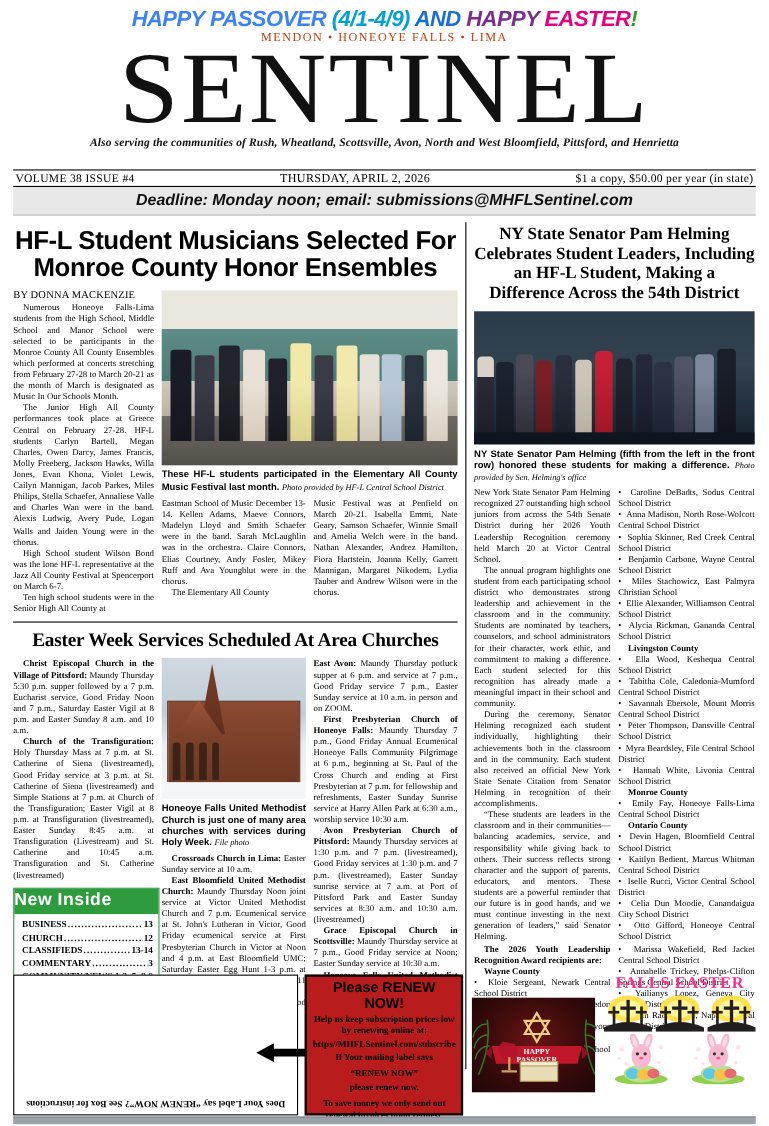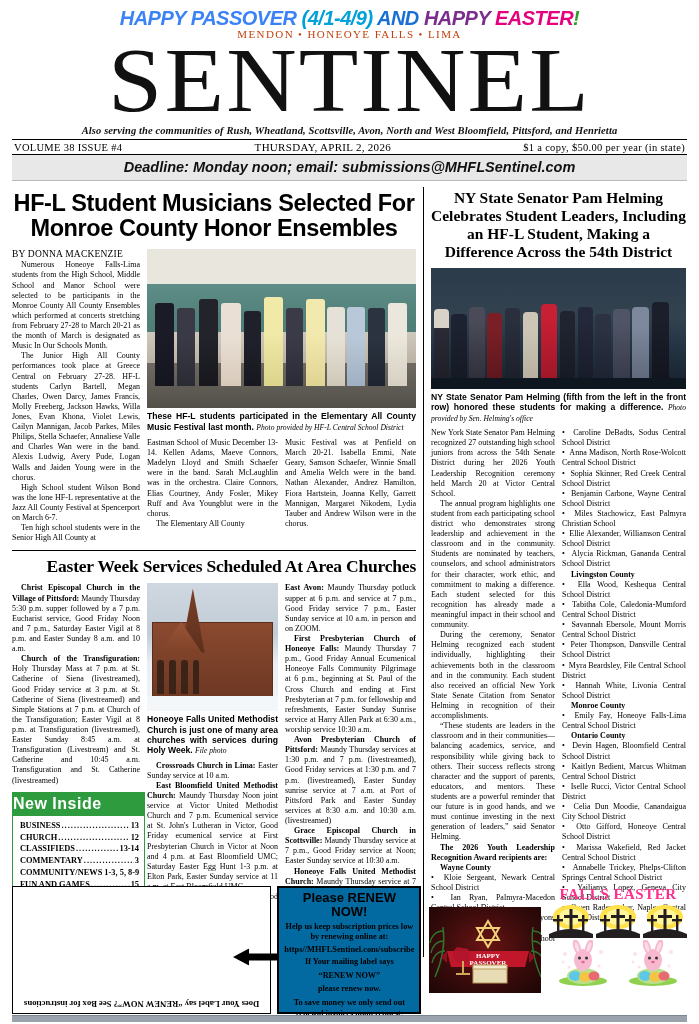--- a/index.html
+++ b/index.html
@@ -45,21 +45,21 @@
     color:#111;
     transform: scaleX(1.06);
   }
   .alsoserving {
     text-align:center; font-style:italic; font-weight:bold;
     font-size:10.5px; color:#111; margin-top:2px; letter-spacing:0.1px;
   }
   .volline {
     display:flex; justify-content:space-between; align-items:baseline;
     border-top:1px solid #000; border-bottom:1px solid #000;
-    padding:1px 2px; margin-top:3px;
+    padding:1px 2px; margin-top:18px;
     font-size:10.5px; letter-spacing:0.3px;
   }
   .volline .mid { font-size:11px; }
   .deadline {
     background:#e8e8e8; text-align:center;
     font-family:"Liberation Sans", sans-serif;
     font-weight:bold; font-style:italic; font-size:14.5px;
     padding:4px 0 5px 0; color:#111;
     border-bottom:1px solid #bbb;
   }
@@ -121,21 +121,21 @@
     height:128px;
     background:
       linear-gradient(#cfd8e0 0%, #c2ccd6 40%, #e9eef2 62%, #f2f5f7 100%);
     position:relative; overflow:hidden;
   }
 
   
   .hrule { border-top:1px solid #000; margin:7px 0 5px 0; }
   h2.section {
     font-family:"Liberation Serif", serif;
-    font-weight:bold; font-size:17.5px; text-align:right;
+    font-weight:bold; font-size:17.5px; text-align:center;
     margin:2px 0 6px 0; letter-spacing:-0.2px;
   }
   .bold-lead { font-weight:bold; }
 
   
   .newinside { margin-top:6px; border:1px solid #2e9b3e; width:133px; }
   .ni-head {
     background:#2e9b3e; color:#ffffff; text-align:left;
     font-family:"Liberation Sans", sans-serif; font-weight:bold;
     font-size:16px; padding:2px 0 3px 0; letter-spacing:0.5px;
@@ -153,21 +153,21 @@
   .ads { position:absolute; left:12px; right:12px; bottom:10px; height:128px; display:flex; gap:0; }
   .ad-blank {
     width:274px; border:1.5px solid #000; background:#fff; position:relative;
   }
   .ad-blank .upsidedown {
     position:absolute; left:0; right:0; bottom:4px; text-align:center;
     transform:rotate(180deg);
     font-family:"Liberation Serif", serif; font-weight:bold; font-size:8.6px;
   }
   .ad-renew {
-    width:148px; margin-left:6px; background:#0369a1; border:2px solid #000;
+    width:148px; margin-left:6px; background:#b91c1c; border:2px solid #000;
     text-align:center; padding:3px 5px 2px 5px; position:relative;
   }
   .ad-renew .t1 {
     font-family:"Liberation Sans", sans-serif; font-weight:bold;
     font-size:13px; line-height:1.1; margin-bottom:2px;
   }
   .ad-renew .t2 { font-weight:bold; font-size:8.2px; line-height:1.25; }
   .ad-renew .t3 { font-weight:bold; font-size:8.4px; margin:3px 0; }
   .ad-renew .t4 { font-weight:bold; font-size:8.2px; line-height:1.3; margin-top:3px; }
   .arrow-big {

